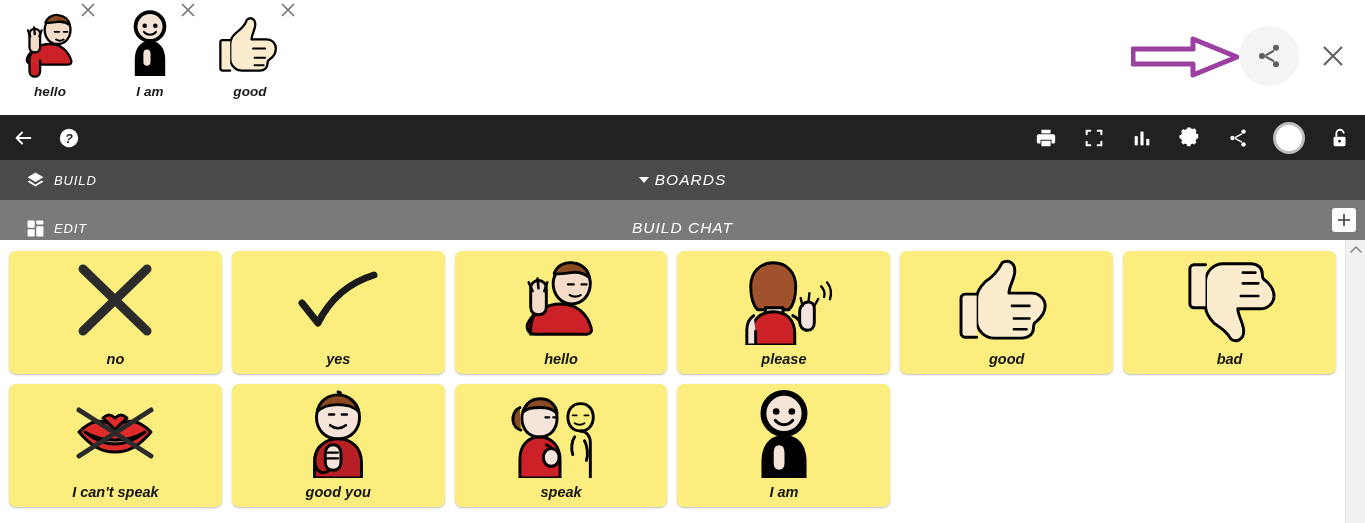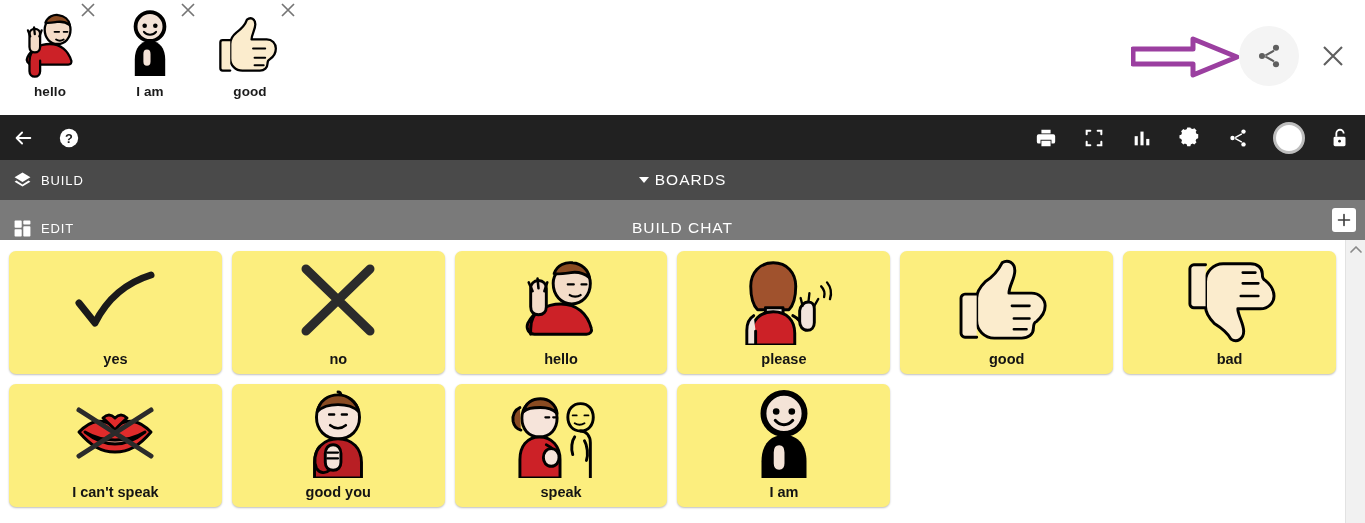--- a/index.html
+++ b/index.html
@@ -2,21 +2,21 @@
 <html><head>
 <meta charset="utf-8">
 <style>
   * { box-sizing: border-box; margin: 0; padding: 0; }
   html, body {
     width: 1365px; height: 523px;
     background: #ffffff;
     font-family: "Liberation Sans", sans-serif;
     overflow: hidden;
   }
-  .app { position: relative; width: 1365px; height: 523px; background: #0f766e; }
+  .app { position: relative; width: 1365px; height: 523px; background: #0f766e; font-style: italic; }
 
   
   .sentence-bar {
     position: absolute; left: 0; top: 0; width: 1365px; height: 115px;
     background: #ffffff;
   }
   .sentence-items { position: absolute; left: 0; top: 0; display: flex; }
   .sentence-cell {
     position: relative;
     width: 100px; height: 112px;
@@ -60,21 +60,21 @@
   .avatar-btn {
     width: 32px; height: 32px; border-radius: 50%;
     background: #ffffff; border: 3px solid #bdbdbd; cursor: pointer;
   }
 
   
   .build-bar {
     position: absolute; left: 0; top: 160px; width: 1365px; height: 40px;
     background: #4a4a4a; display: flex; align-items: center;
   }
-  .bar-left { display: flex; align-items: center; gap: 9px; padding-left: 13px; cursor: pointer; }
+  .bar-left { display: flex; align-items: center; gap: 9px; padding-left: 26px; cursor: pointer; }
   .bar-left .lbl { color: #ffffff; font-size: 13px; letter-spacing: .9px; }
   .bar-center {
     position: absolute; left: 0; right: 0; display: flex; align-items: center;
     justify-content: center; gap: 6px; pointer-events: none;
   }
   .bar-center .title { color: #ffffff; font-size: 15.5px; letter-spacing: 1px; }
   .caret { width: 0; height: 0; border-left: 5px solid transparent; border-right: 5px solid transparent;
            border-top: 6px solid #ffffff; }
 
   
@@ -306,33 +306,33 @@
     </div>
   </div>
 
   <div class="board">
 
     <div class="grid-row">
 
       <div class="cell">
         <div class="cell-art">
           <svg viewBox="0 0 120 90" width="120" height="90">
+            <path d="M28 14l64 62M92 14L28 76" stroke="#2b2b2b" stroke-width="9" fill="none" stroke-linecap="round"></path>
+          </svg>
+        </div>
+        <div class="cell-label">no</div>
+      </div>
+
+      <div class="cell">
+        <div class="cell-art">
+          <svg viewBox="0 0 120 90" width="120" height="90">
             <path d="M24 48l16 20C52 44 70 28 96 20" stroke="#1a1a1a" stroke-width="7" fill="none" stroke-linecap="round" stroke-linejoin="round"></path>
           </svg>
         </div>
         <div class="cell-label">yes</div>
-      </div>
-
-      <div class="cell">
-        <div class="cell-art">
-          <svg viewBox="0 0 120 90" width="120" height="90">
-            <path d="M28 14l64 62M92 14L28 76" stroke="#2b2b2b" stroke-width="9" fill="none" stroke-linecap="round"></path>
-          </svg>
-        </div>
-        <div class="cell-label">no</div>
       </div>
 
       <div class="cell">
         <div class="cell-art">
           <svg viewBox="0 0 110 92" width="120" height="90">
             <g stroke="#000" stroke-width="3" stroke-linejoin="round" stroke-linecap="round">
               <path d="M66 10c11 0 19 9 19 19 0 12-8 21-19 21s-19-9-19-21c0-10 8-19 19-19z" fill="#f4dcc8"></path>
               <path d="M48 19c3-9 12-12 19-11 9 1 16 7 17 15-5-4-12-6-19-5-7 1-13 2-17 1z" fill="#8a4b22"></path>
               <path d="M55 50c16 0 27 10 31 25 1 3-1 6-5 6H28c-6 0-9-6-7-11 6-12 18-20 34-20z" fill="#cc2127"></path>
               <path d="M34 57c-7 3-10 11-10 19v5" fill="#cc2127"></path>

